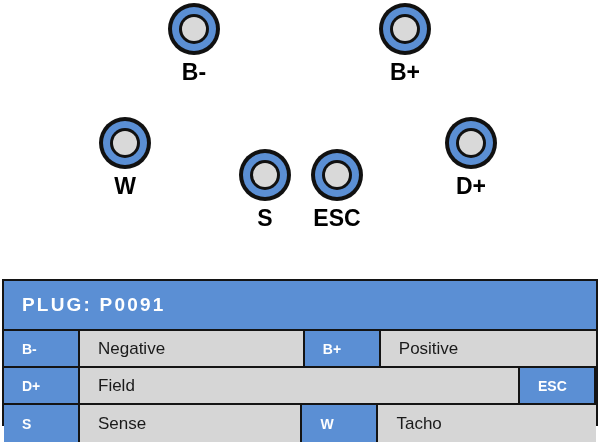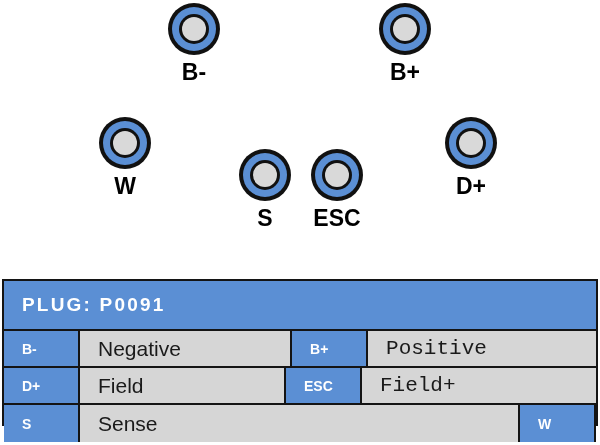--- a/index.html
+++ b/index.html
@@ -112,30 +112,29 @@
     display: flex;
     align-items: center;
     padding-left: 18px;
     box-sizing: border-box;
     border-right: 2px solid #141414;
   }
   .cell-val {
     flex: 1 1 auto;
     background: #d6d6d6;
     color: #1a1a1a;
-    font-size: 21px;
+    font-size: 17px;
     display: flex;
     align-items: center;
     padding-left: 18px;
     box-sizing: border-box;
     border-right: 2px solid #141414;
   }
   .cell-val.last {
     border-right: none;
-    font-family: Liberation Mono, monospace;
   }
 </style>
 </head>
 <body>
 
 <div id="diagram">
     <div class="terminal" style="left: 168px; top: 3px; width: 52px; height: 52px;">
       <div class="ring" style="width: 52px; height: 52px;">
         <div class="blue" style="left: 4px; top: 4px; width: 44px; height: 44px;">
           <div class="inner-black" style="left: 7px; top: 7px; width: 30px; height: 30px;">
@@ -206,21 +205,21 @@
     <div class="cell-key">B-</div>
     <div class="cell-val">Negative</div>
     <div class="cell-key">B+</div>
     <div class="cell-val last">Positive</div>
   </div>
 
   <div class="trow">
     <div class="cell-key">D+</div>
     <div class="cell-val">Field</div>
     <div class="cell-key">ESC</div>
-    <div class="cell-val last">Field+</div>
   </div>
 
   <div class="trow">
     <div class="cell-key">S</div>
     <div class="cell-val">Sense</div>
     <div class="cell-key">W</div>
+    <div class="cell-val last">Tacho</div>
   </div>
 </div>
 
 </body></html>

